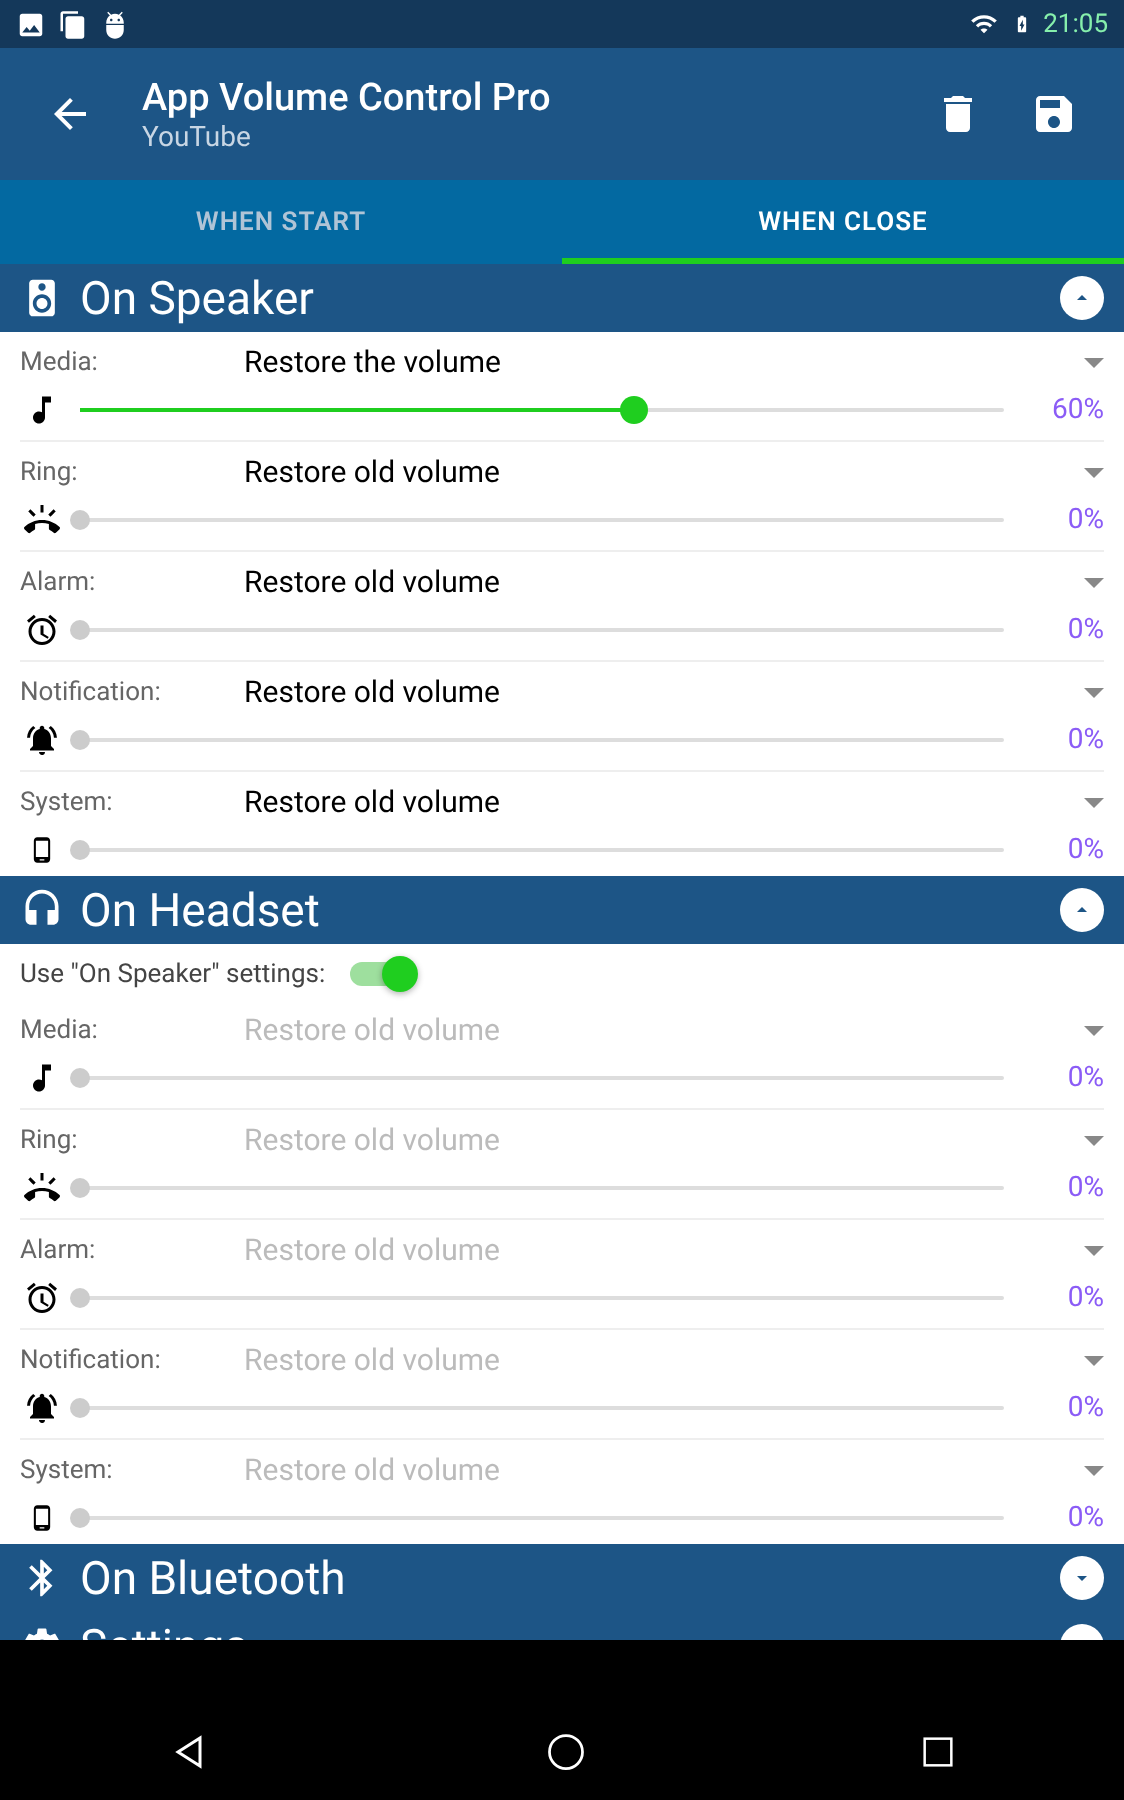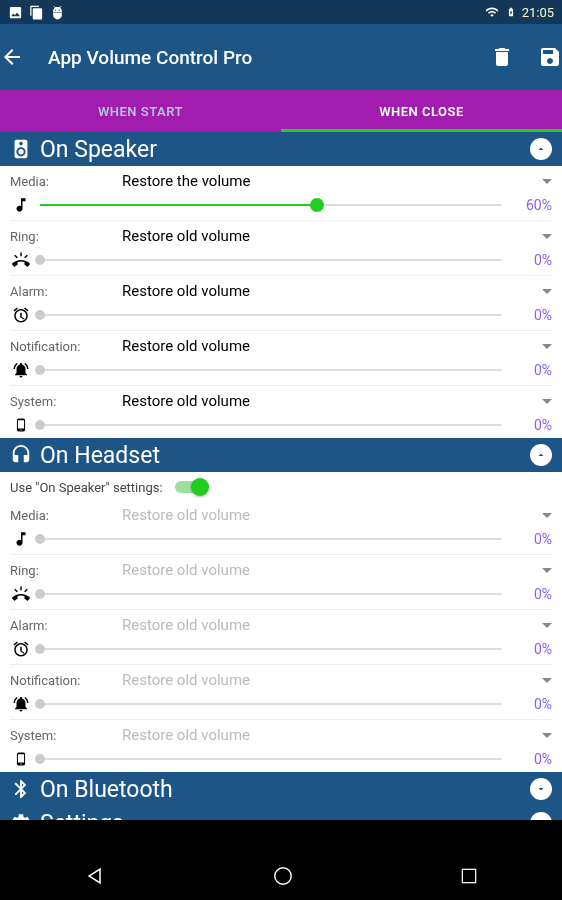--- a/index.html
+++ b/index.html
@@ -1,29 +1,29 @@
 <!DOCTYPE html>
 <html><head>
 <meta charset="utf-8">
 <style>
 * { margin: 0; padding: 0; box-sizing: border-box; font-family: Roboto, Arial, sans-serif; }
 body { width: 562px; height: 900px; background: #fff; overflow: hidden; position: relative; }
 
-.status-bar { height: 24px; background: #14385a; color: #fef9c3; display: flex; align-items: center; justify-content: space-between; padding: 0 8px; font-size: 13px; }
+.status-bar { height: 24px; background: #14385a; color: #86efac; display: flex; align-items: center; justify-content: space-between; padding: 0 8px; font-size: 13px; }
 .status-left, .status-right { display: flex; align-items: center; gap: 6px; }
 .status-bar svg { fill: #fff; }
 
-.app-bar { height: 66px; background: #1d5586; display: flex; align-items: center; padding: 0 0; color: #fff; }
+.app-bar { height: 66px; background: #1d5586; display: flex; align-items: center; padding: 0 23px; color: #fff; }
 .back-btn { width: 24px; height: 24px; margin-right: 24px; cursor: pointer; }
 .titles { flex: 1; }
 .app-title { font-size: 19px; font-weight: 500; }
 .app-subtitle { font-size: 14px; color: #c8d6e4; margin-top: 1px; }
 .action-btn { width: 24px; height: 24px; margin-left: 24px; cursor: pointer; }
 
-.tabs { height: 42px; background: #a21caf; display: flex; position: relative; }
+.tabs { height: 42px; background: #0369a1; display: flex; position: relative; }
 .tab { flex: 1; display: flex; align-items: center; justify-content: center; font-size: 13px; font-weight: 600; letter-spacing: 0.5px; color: #b0c4d6; cursor: pointer; }
 .tab.active { color: #fff; }
 .tab-indicator { position: absolute; bottom: 0; left: 50%; width: 50%; height: 3px; background: #1fce1f; }
 
 .section-header { height: 34px; background: #1d5586; color: #fff; display: flex; align-items: center; padding: 0 10px; font-size: 23px; }
 .section-header .sh-icon { width: 22px; height: 22px; margin-right: 8px; fill: #fff; }
 .section-header .sh-title { flex: 1; }
 .expand-btn { width: 22px; height: 22px; border-radius: 50%; background: #fff; display: flex; align-items: center; justify-content: center; cursor: pointer; }
 .expand-btn svg { fill: #1d5586; }
 
@@ -78,20 +78,21 @@
     <span>21:05</span>
   </div>
 </div>
 
 <div class="app-bar">
   <svg class="back-btn" viewBox="0 0 24 24" fill="#fff">
       <path d="M20 11H7.83l5.59-5.59L12 4l-8 8 8 8 1.41-1.41L7.83 13H20v-2z"></path>
     </svg>
   <div class="titles">
     <div class="app-title">App Volume Control Pro</div>
+    <div class="app-subtitle">YouTube</div>
   </div>
   <svg class="action-btn" viewBox="0 0 24 24" fill="#fff">
       <path d="M6 19c0 1.1.9 2 2 2h8c1.1 0 2-.9 2-2V7H6v12zM19 4h-3.5l-1-1h-5l-1 1H5v2h14V4z"></path>
     </svg>
   <svg class="action-btn" viewBox="0 0 24 24" fill="#fff">
       <path d="M17 3H5c-1.11 0-2 .9-2 2v14c0 1.1.89 2 2 2h14c1.1 0 2-.9 2-2V7l-4-4zm-5 16c-1.66 0-3-1.34-3-3s1.34-3 3-3 3 1.34 3 3-1.34 3-3 3zm3-10H5V5h10v4z"></path>
     </svg>
 </div>
 
 <div class="tabs">

